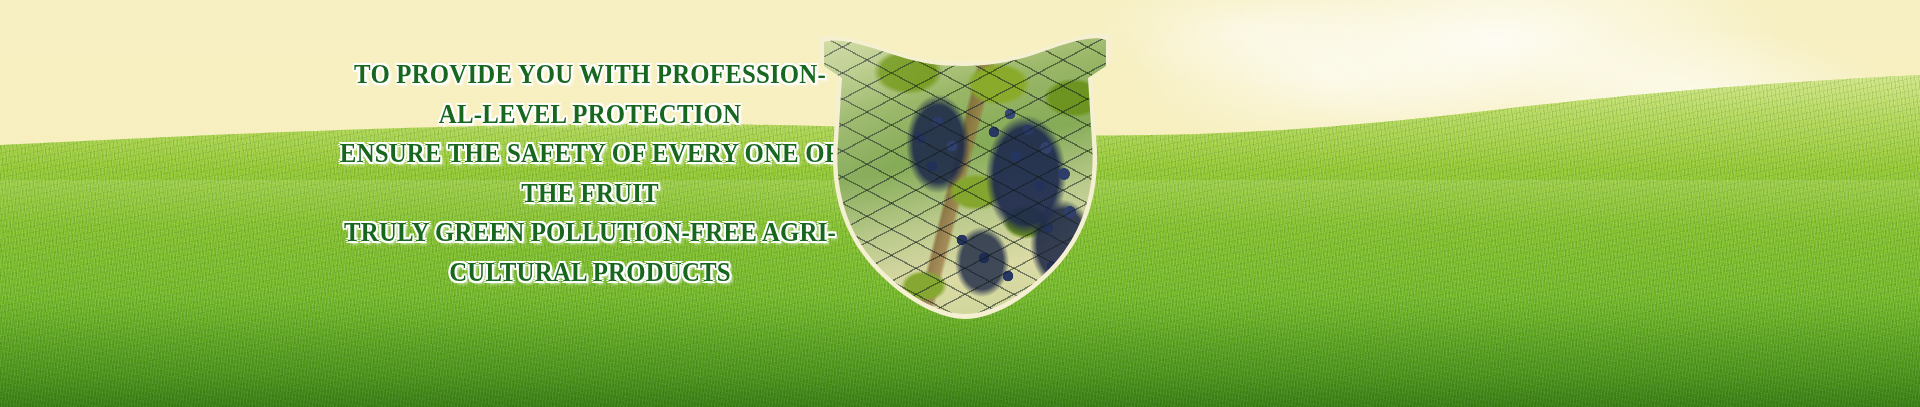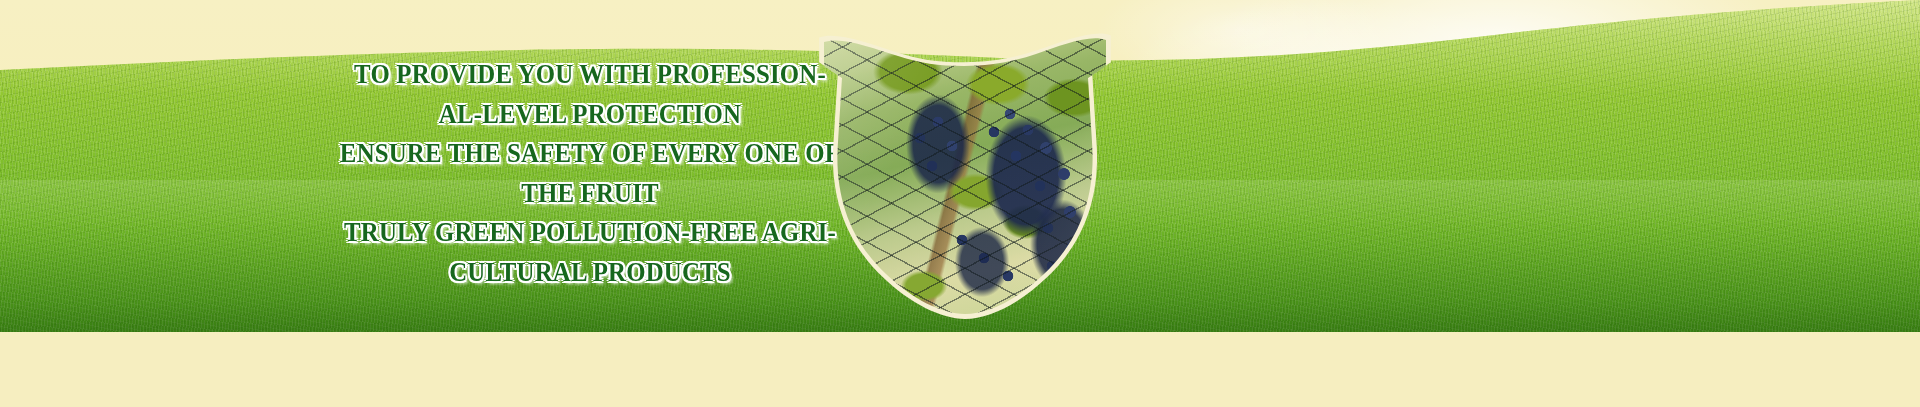--- a/index.html
+++ b/index.html
@@ -2,21 +2,21 @@
 <html><head>
 <meta charset="utf-8">
 <style>
   html,body{margin:0;padding:0;}
   body{
     width:1920px;height:407px;overflow:hidden;
     font-family:"Liberation Serif",serif;
     background:#f6eec0;
   }
   .banner{
-    position:relative;width:1920px;height:332px;overflow:hidden;
+    position:relative;width:1920px;height:407px;overflow:hidden;
   }
 
   
   .sky{
     position:absolute;inset:0;
     background:
       radial-gradient(ellipse 420px 150px at 1500px 40px, rgba(255,255,255,.80) 0%, rgba(255,255,255,0) 68%),
       radial-gradient(ellipse 300px 110px at 1330px 75px, rgba(255,255,255,.55) 0%, rgba(255,255,255,0) 70%),
       radial-gradient(ellipse 260px 95px at 1700px 95px, rgba(255,255,255,.60) 0%, rgba(255,255,255,0) 72%),
       radial-gradient(ellipse 200px 80px at 1240px 30px, rgba(255,255,255,.45) 0%, rgba(255,255,255,0) 72%),

